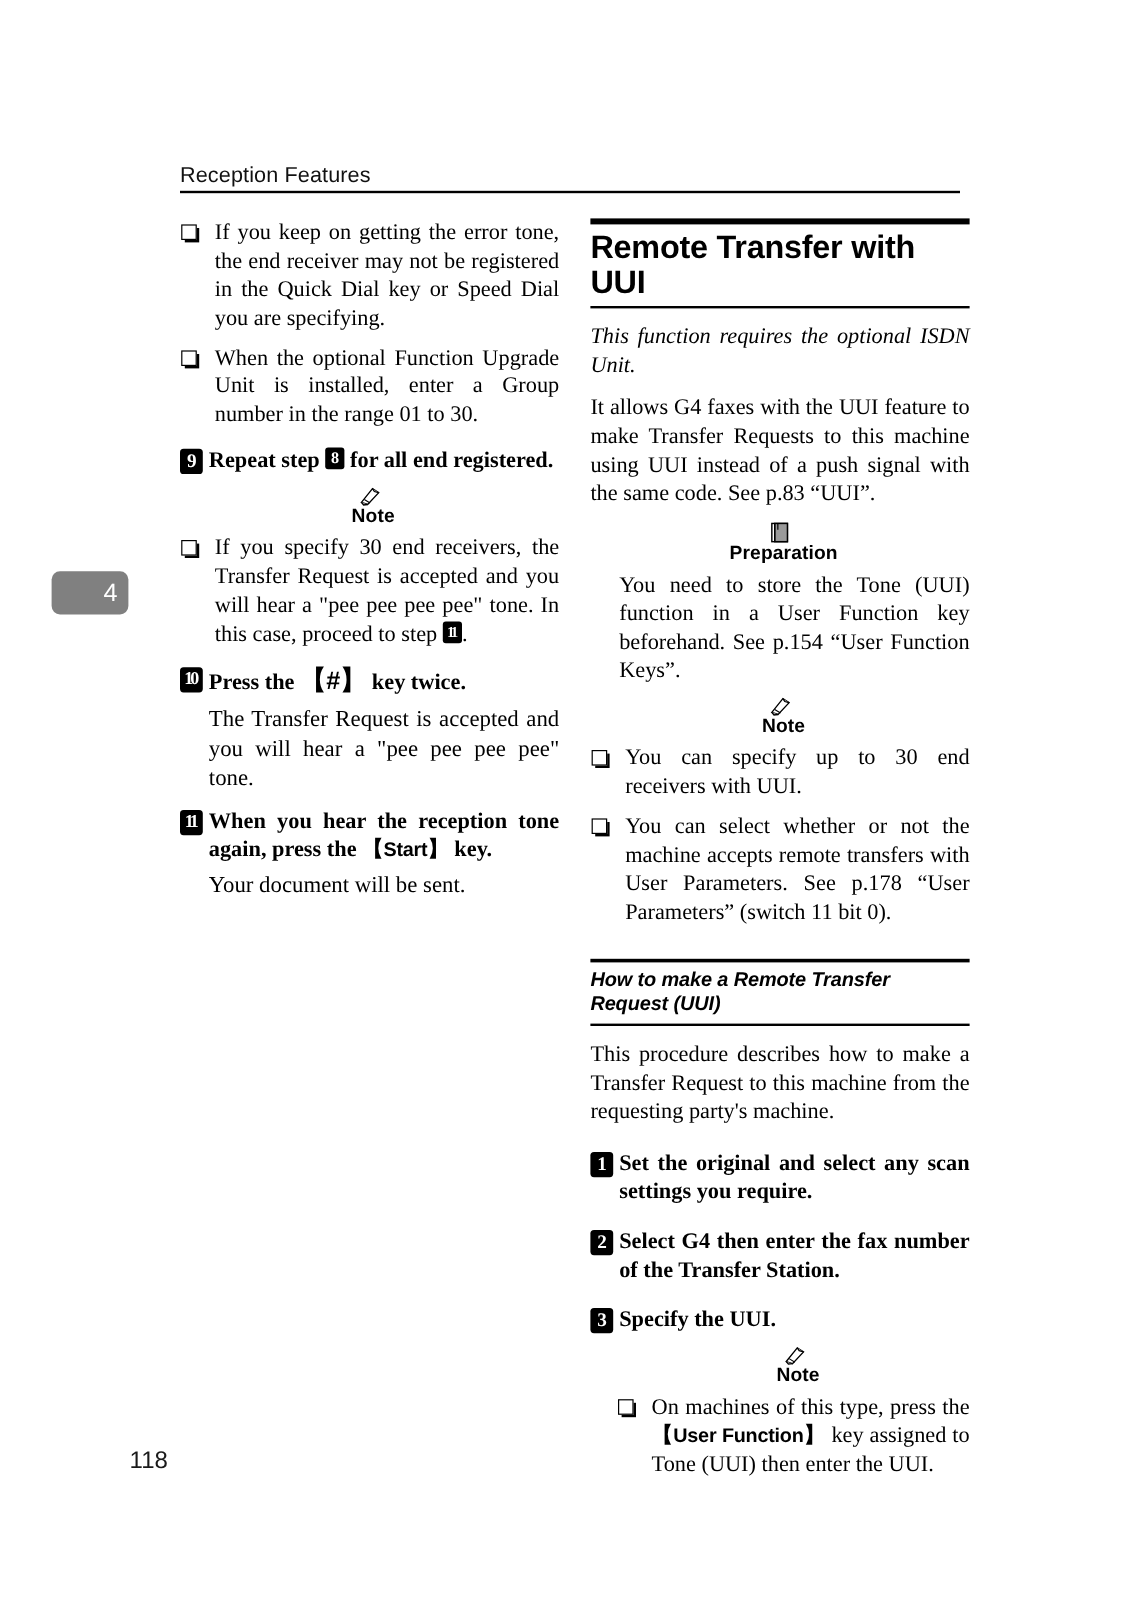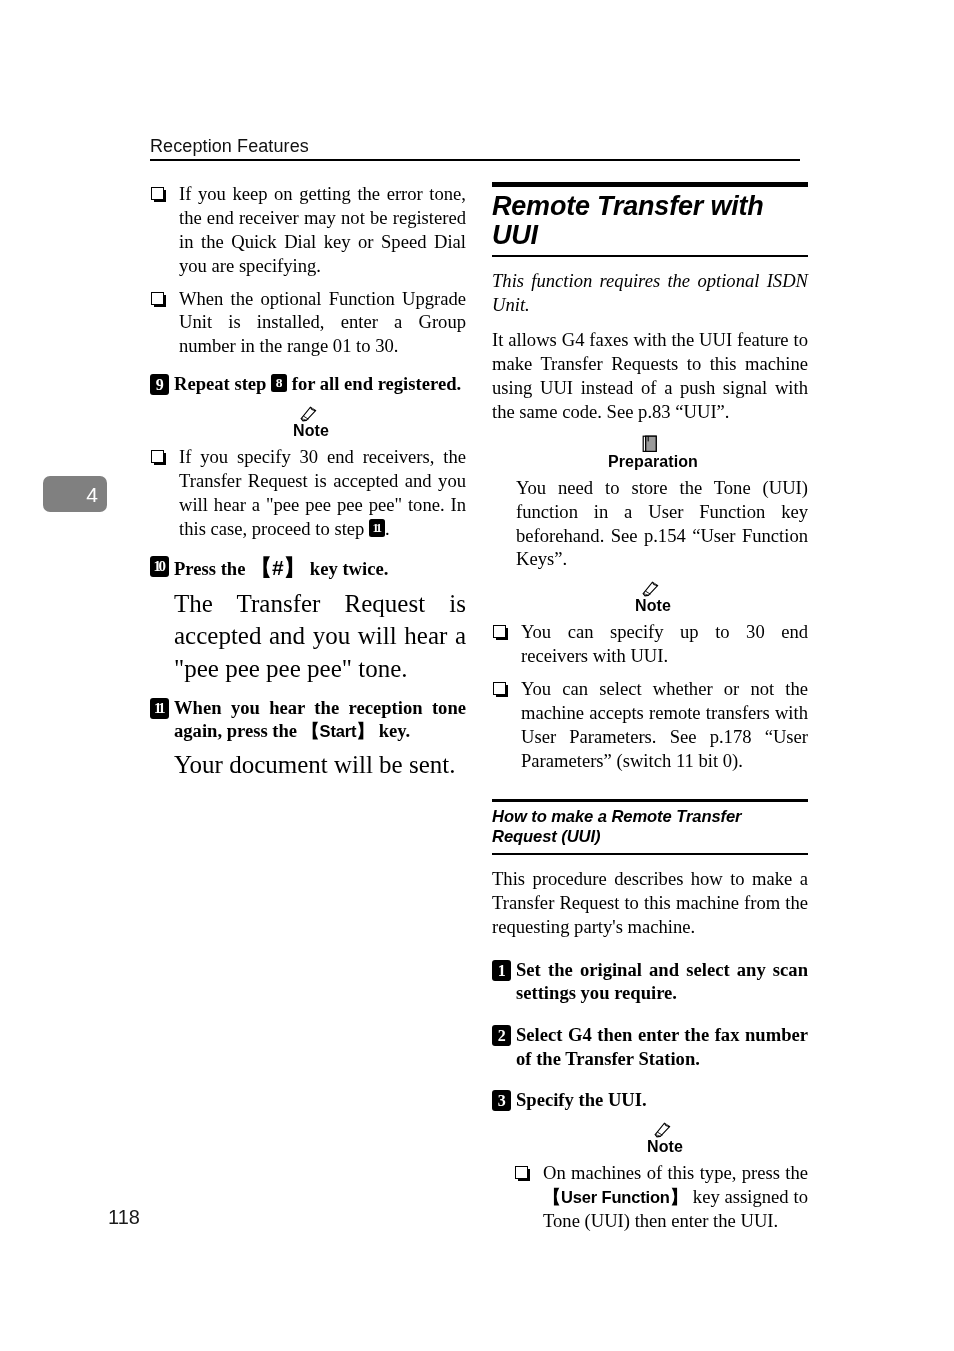--- a/index.html
+++ b/index.html
@@ -137,21 +137,21 @@
   }
   .step-badge.wide { letter-spacing: -2.6px; font-size: 15px; text-indent: -2px; }
   .step-text {
     font-size: 18.6px;
     font-weight: bold;
     line-height: 1.27;
     text-align: justify;
     flex: 1 1 auto;
   }
   .step-body {
-    font-size: 25px;
+    font-size: 19px;
     line-height: 1.285;
     text-align: justify;
     margin: 6px 0 11px 24px;
   }
 
   
   .inline-badge {
     display: inline-block;
     width: 16px;
     height: 18px;
@@ -232,21 +232,20 @@
     height: 2.6px;
     background: #000;
     margin-top: 4px;
   }
   .sec-head .sec-title {
     font-family: "Liberation Sans", sans-serif;
     font-weight: bold;
     font-size: 27px;
     line-height: 1.1;
     letter-spacing: -0.2px;
-    font-style: italic;
   }
 
   .sub-head { margin: 26px 0 12px 0; }
   .sub-head .rule-top {
     height: 3.2px;
     background: #000;
     margin-bottom: 5px;
   }
   .sub-head .rule-bot {
     height: 2.4px;

